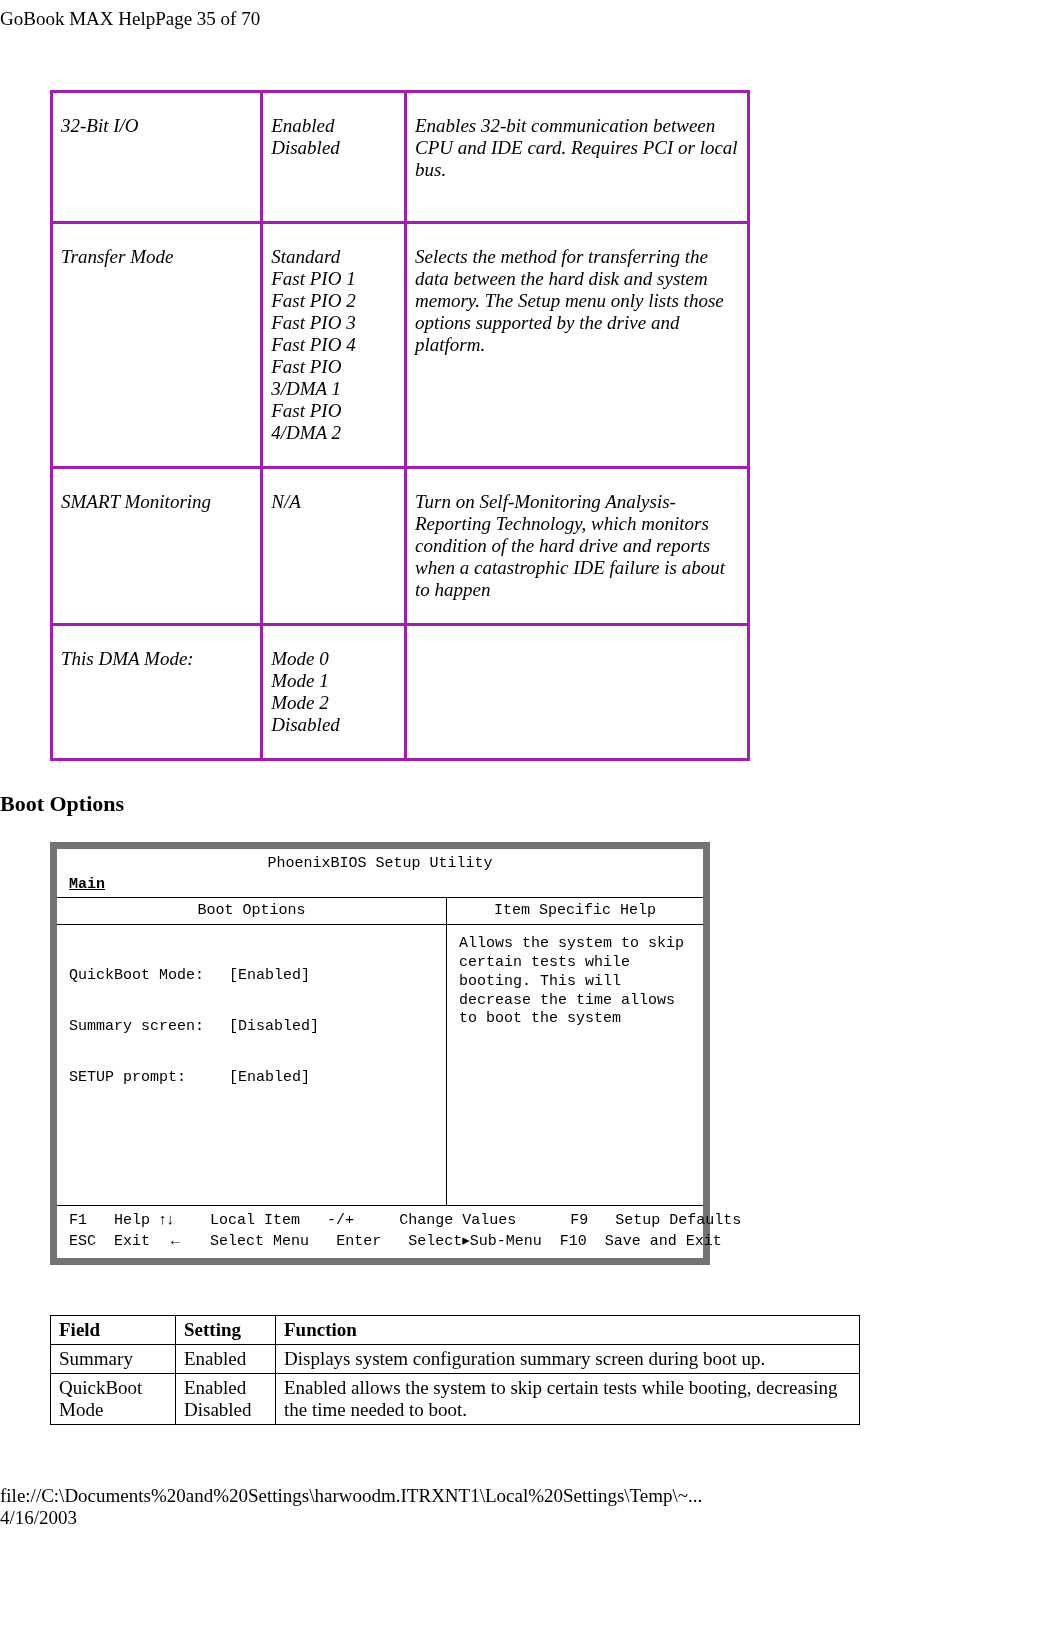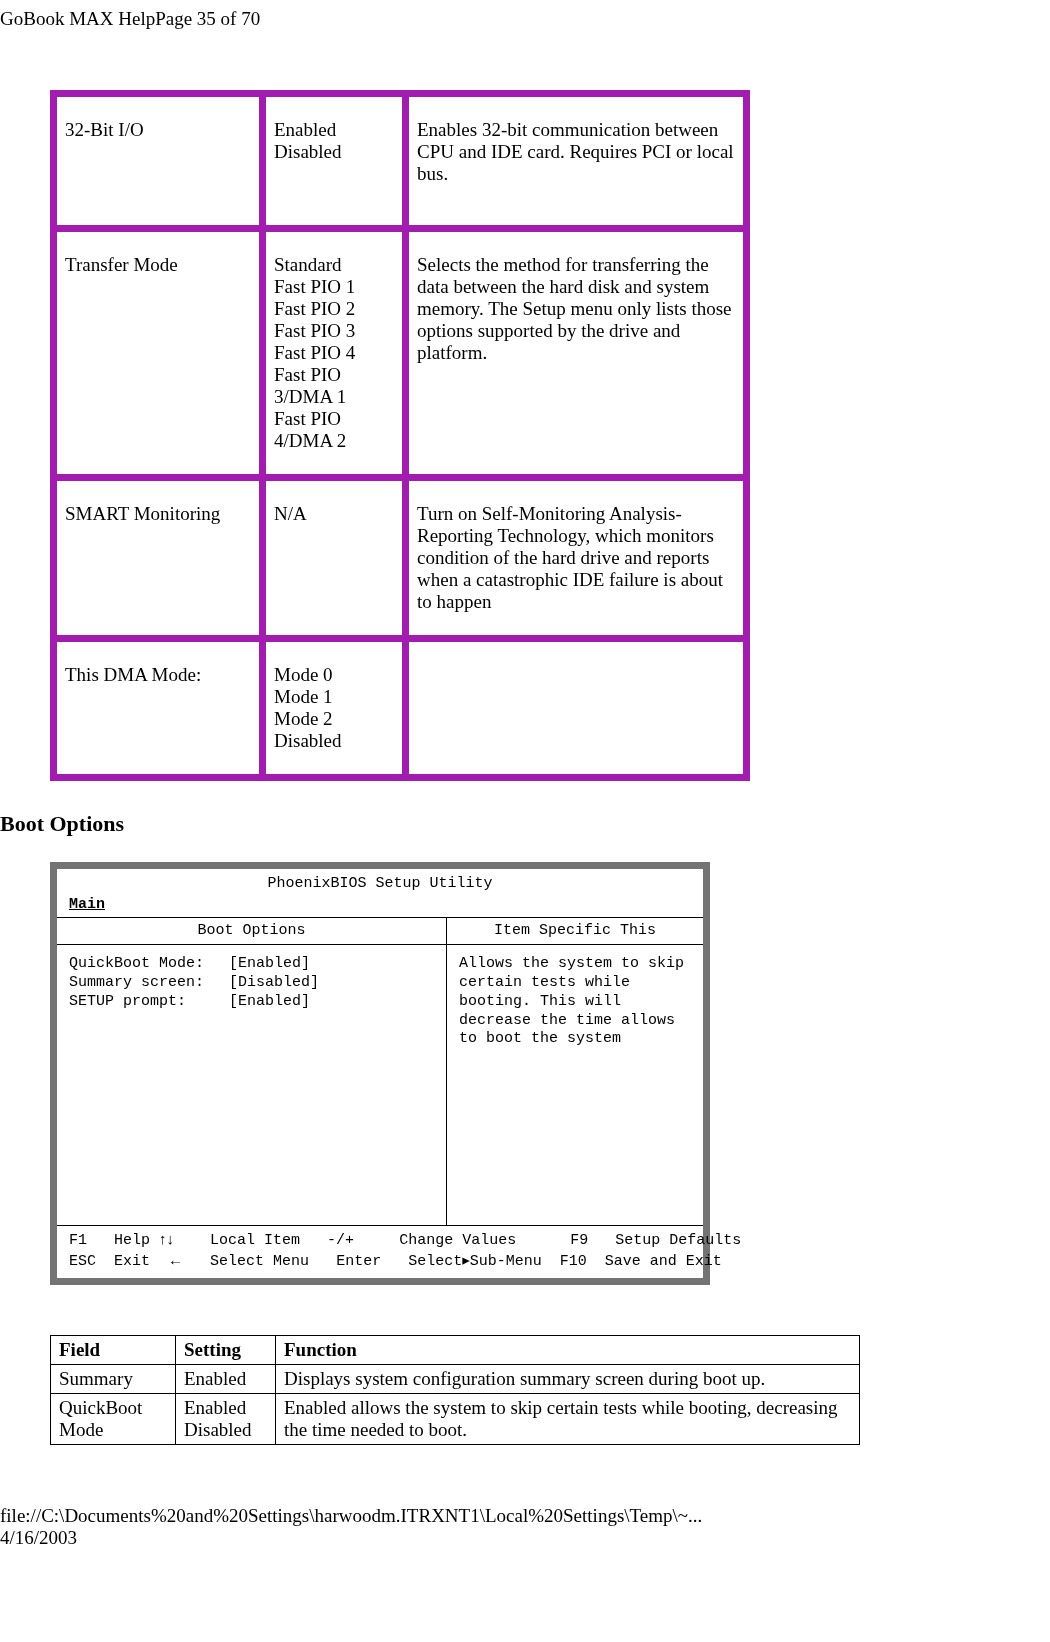--- a/index.html
+++ b/index.html
@@ -20,24 +20,25 @@
     }
     .content {
       padding: 0 50px;
     }
     .table1 {
       border-collapse: collapse;
       margin: 60px 0 0 0;
       width: 700px;
     }
     .table1 td {
-      border: 7px solid #a21caf;
+      border: 3px solid #a21caf;
       padding: 22px 8px;
       vertical-align: top;
       font-size: 19px;
+      font-style: italic;
     }
     .table1 .col1 { width: 190px; }
     .table1 .col2 { width: 130px; }
     .table1 .col3 { width: 310px; }
     .row-tall td { padding-bottom: 40px; }
     .section-heading {
       font-weight: bold;
       font-size: 22px;
       margin: 30px 0 25px -50px;
     }
@@ -79,20 +80,21 @@
       min-height: 280px;
     }
     .bios-body-row .bios-left {
       padding: 10px 12px;
     }
     .bios-body-row .bios-right {
       padding: 10px 12px;
     }
     .bios-setting-line {
       display: flex;
+      margin-top: 32px;
     }
     .bios-setting-label { width: 160px; }
     .bios-footer {
       padding: 4px 12px 6px 12px;
       white-space: pre;
     }
     .arrow { font-family: Arial, sans-serif; }
     .table2 {
       border-collapse: collapse;
       width: 810px;
@@ -162,21 +164,21 @@
     </table>
 
   <h3 class="section-heading">Boot Options</h3>
 
   <div class="bios-box">
     <div class="bios-title">PhoenixBIOS Setup Utility</div>
     <div class="bios-main">Main</div>
     <div class="bios-sep"></div>
     <div class="bios-header-row">
       <div class="bios-left">Boot Options</div>
-      <div class="bios-right">Item Specific This</div>
+      <div class="bios-right">Item Specific Help</div>
     </div>
     <div class="bios-sep"></div>
     <div class="bios-body-row">
       <div class="bios-left">
         <div class="bios-setting-line">
           <span class="bios-setting-label">QuickBoot Mode:</span>
           <span>[Enabled]</span>
         </div>
         <div class="bios-setting-line">
           <span class="bios-setting-label">Summary screen:</span>

